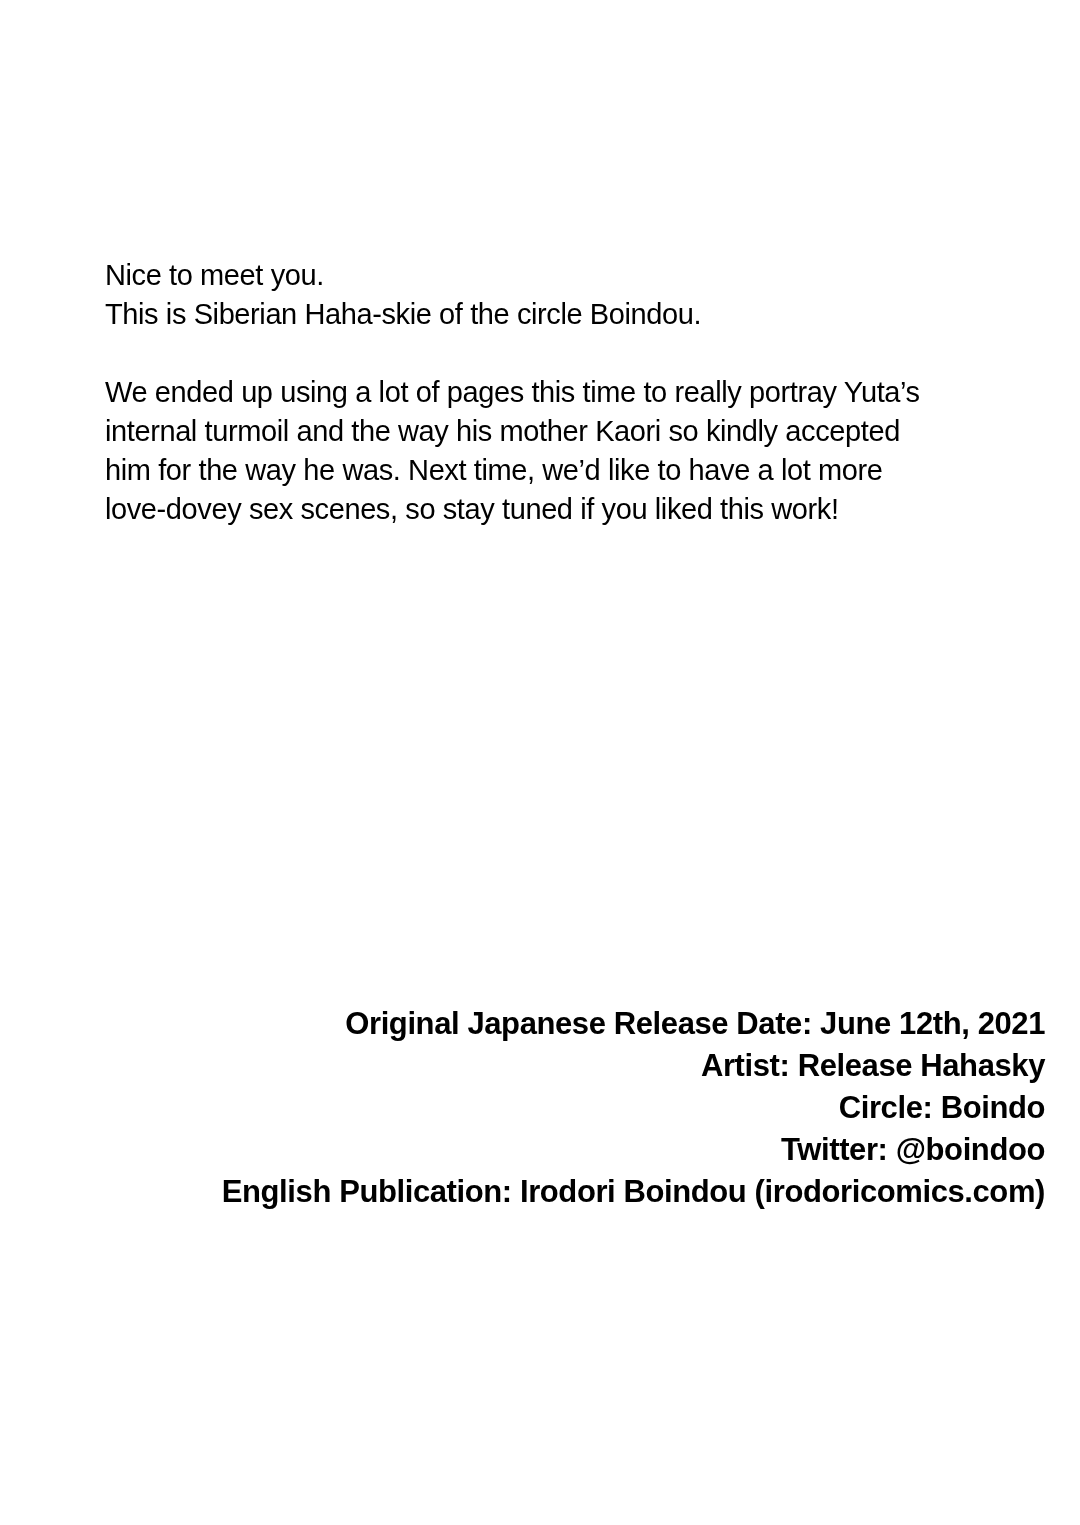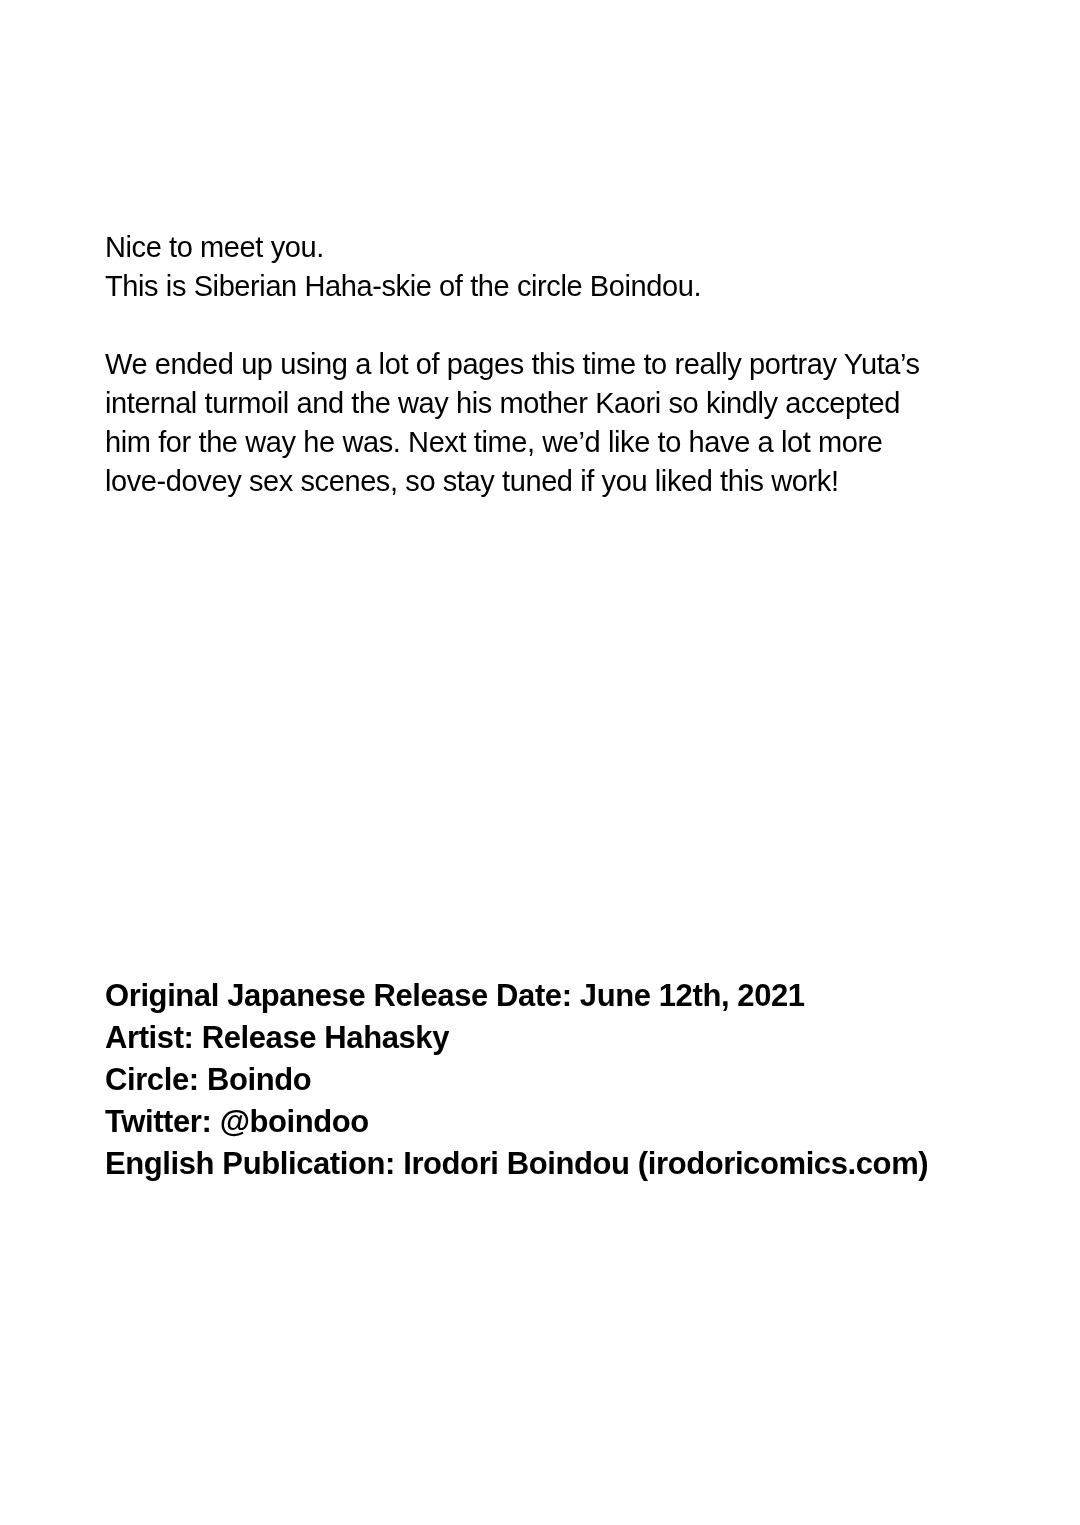--- a/index.html
+++ b/index.html
@@ -8,40 +8,42 @@
     background: #ffffff;
   }
   .page {
     position: relative;
     width: 1080px;
     height: 1408px;
     background: #ffffff;
     color: #000000;
     font-family: "Liberation Sans", sans-serif;
     overflow: hidden;
+    margin-top: 28px;
   }
   .body-text {
     position: absolute;
     left: 105px;
     top: 228px;
     width: 920px;
   }
   .body-text p {
     margin: 0 0 39px 0;
     font-size: 29px;
     line-height: 39px;
     letter-spacing: -0.4px;
     white-space: pre-line;
     color: #000000;
   }
   .credits {
     position: absolute;
     left: 105px;
     top: 975px;
     width: 940px;
+    text-align: right;
   }
   .credits p {
     margin: 0;
     font-size: 31px;
     line-height: 42px;
     font-weight: bold;
     letter-spacing: -0.4px;
     white-space: pre-line;
     color: #000000;
   }

